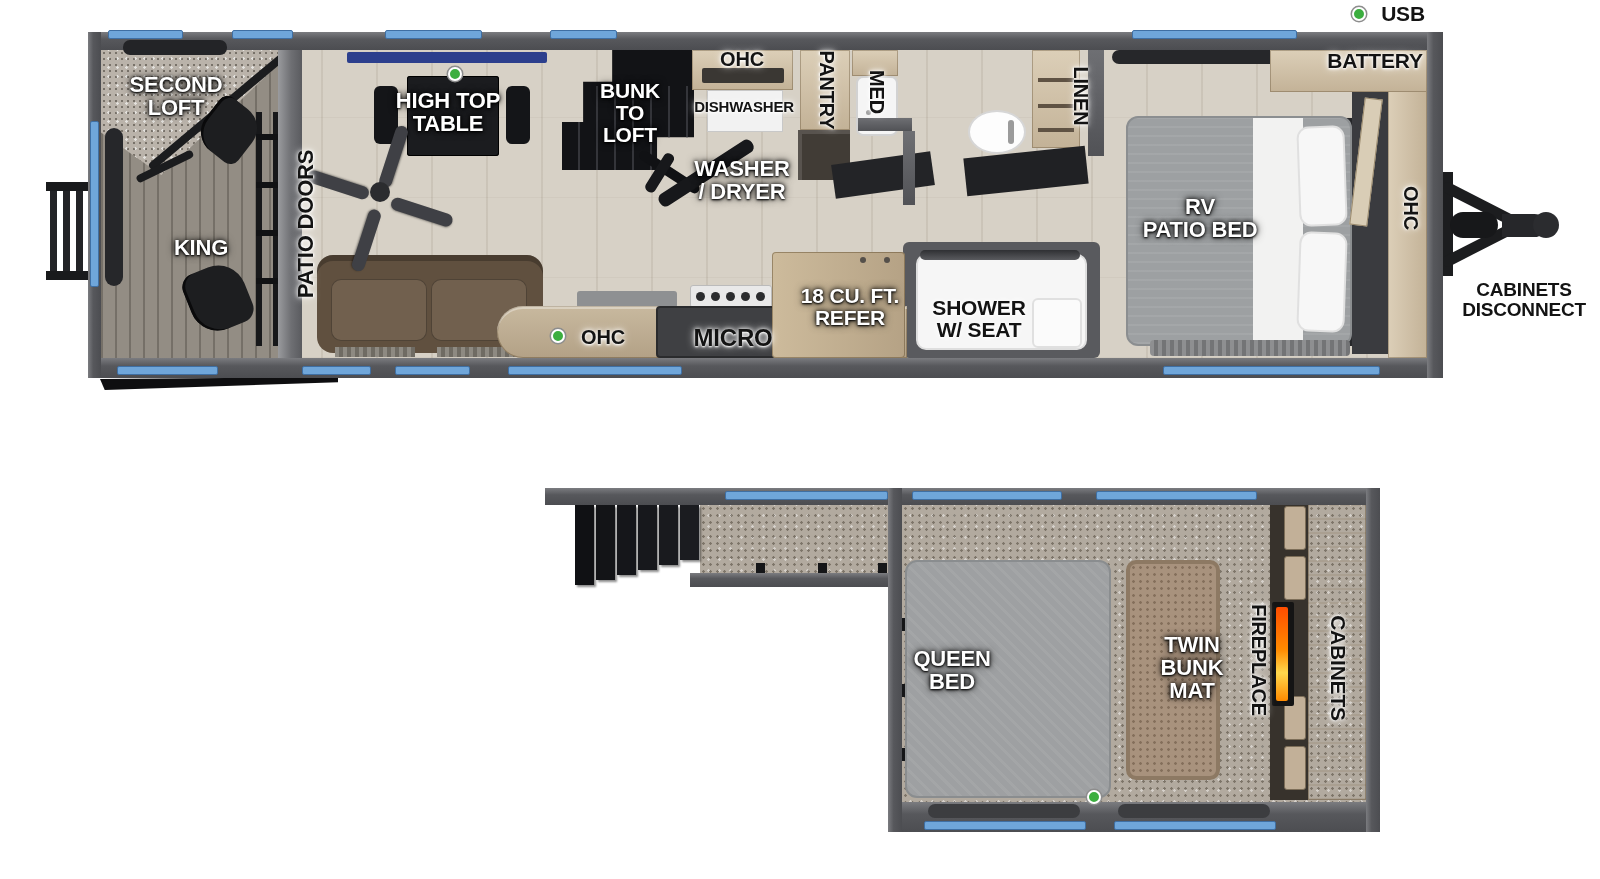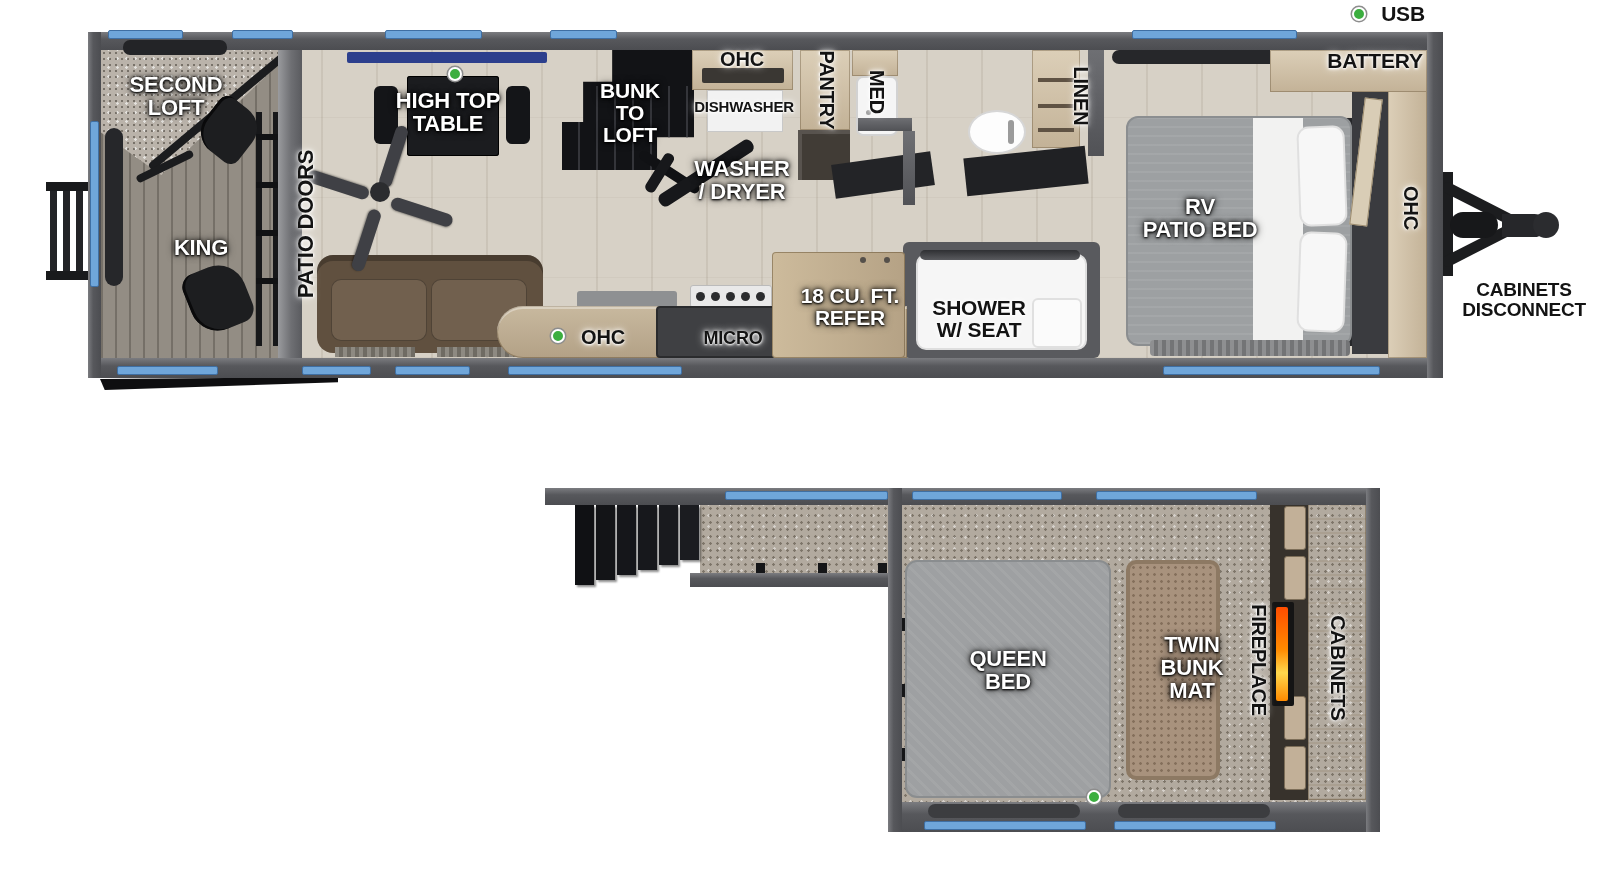--- a/index.html
+++ b/index.html
@@ -206,21 +206,21 @@
   <div class="label light" style="left:742px;top:180px">WASHER
 / DRYER</div>
   <div class="label dark vert" style="left:826px;top:90px;font-size:20px">PANTRY</div>
   <div class="label dark vert" style="left:876px;top:92px;font-size:20px">MED</div>
   <div class="label dark vert" style="left:1080px;top:96px;font-size:20px">LINEN</div>
   <div class="label dark" style="left:1375px;top:61px;font-size:21px">BATTERY</div>
   <div class="label light" style="left:1200px;top:218px">RV
 PATIO BED</div>
   <div class="label dark vert" style="left:1410px;top:208px;font-size:20px">OHC</div>
   <div class="label dark" style="left:603px;top:337px;font-size:20px">OHC</div>
-  <div class="label dark" style="left:733px;top:338px;font-size:18px">MICRO</div>
+  <div class="label dark" style="left:733px;top:338px;font-size:24px">MICRO</div>
   <div class="label light" style="left:850px;top:307px;font-size:21px">18 CU. FT.
 REFER</div>
   <div class="label dark" style="left:979px;top:319px;font-size:21px">SHOWER
 W/ SEAT</div>
   <div class="label dark" style="left:1524px;top:300px;font-size:19px;text-shadow:none">CABINETS
 DISCONNECT</div>
 
   <div class="dot" style="left:455px;top:74px"></div>
   <div class="dot" style="left:558px;top:336px"></div>
 
@@ -268,21 +268,21 @@
 
   <div class="abs" style="left:928px;top:804px;width:152px;height:14px;background:#3c3d40;border-radius:7px;z-index:27"></div>
   <div class="abs" style="left:1118px;top:804px;width:152px;height:14px;background:#3c3d40;border-radius:7px;z-index:27"></div>
 
   <div class="win" style="left:725px;top:491px;width:163px"></div>
   <div class="win" style="left:912px;top:491px;width:150px"></div>
   <div class="win" style="left:1096px;top:491px;width:161px"></div>
   <div class="win" style="left:924px;top:821px;width:162px"></div>
   <div class="win" style="left:1114px;top:821px;width:162px"></div>
 
-  <div class="label light" style="left:1008px;top:670px">QUEEN
+  <div class="label light" style="left:952px;top:670px">QUEEN
 BED</div>
   <div class="label light" style="left:1192px;top:668px">TWIN
 BUNK
 MAT</div>
   <div class="label dark vert" style="left:1258px;top:660px;font-size:20px">FIREPLACE</div>
   <div class="label dark vert" style="left:1338px;top:668px;font-size:21px">CABINETS</div>
 
   <div class="dot" style="left:1094px;top:797px"></div>
 
 </div>

